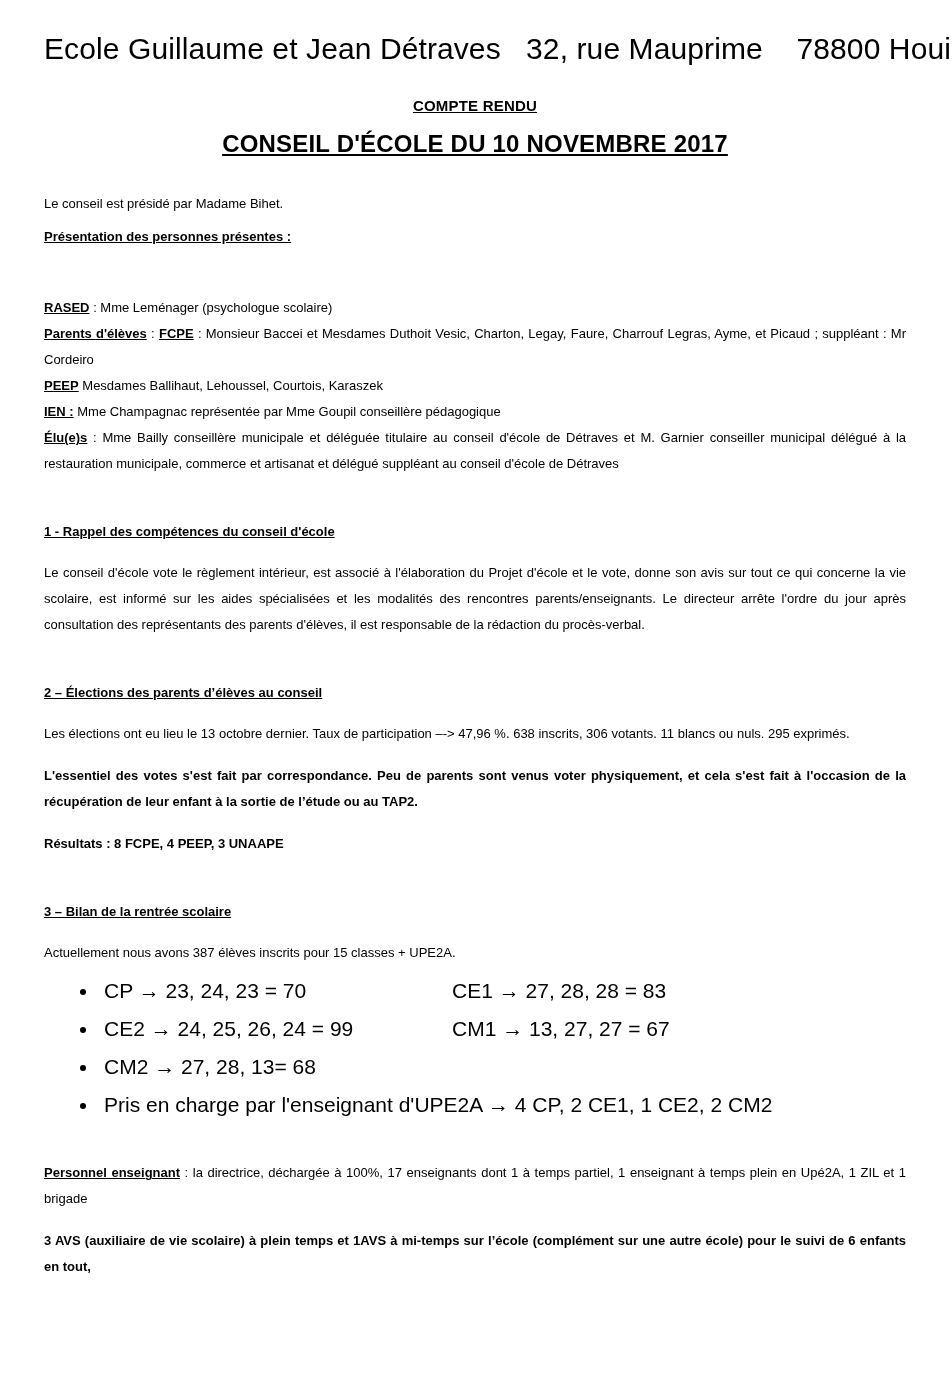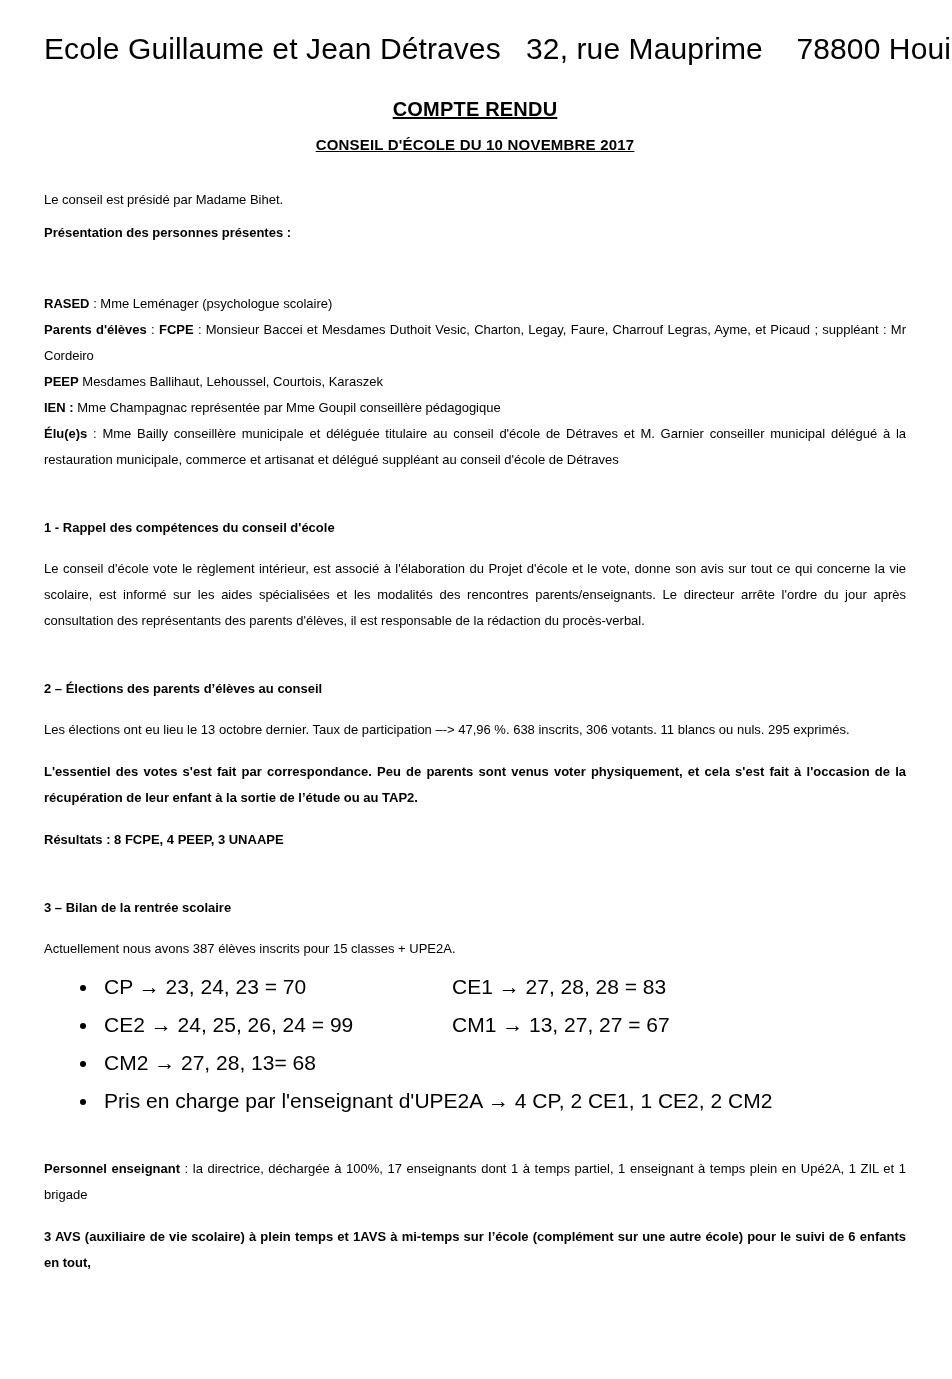--- a/index.html
+++ b/index.html
@@ -36,37 +36,37 @@
   .title-block {
     text-align: center;
     margin-top: 29px;
   }
   .title-main,
   .title-sub {
     font-weight: bold;
     text-decoration: underline;
     letter-spacing: 0.2px;
   }
-  .title-main { font-size: 20px; line-height: 1.2; }
-  .title-sub  { font-size: 15px; line-height: 1.2; margin-top: 15px; display: block; }
+  .title-main { font-size: 15px; line-height: 1.2; }
+  .title-sub  { font-size: 24px; line-height: 1.2; margin-top: 15px; display: block; }
 
   .body-text {
     font-size: 13px;
     line-height: 26px;
   }
   p { margin: 0; }
   .sp-intro  { margin-top: 33px; }
   .sp-2      { margin-top: 7px; }
   .sp-block  { margin-top: 45px; }
   .sp-para   { margin-top: 16px; font-weight: bold; }
   .sp-sec    { margin-top: 42px; }
   .sp-after-head { margin-top: 15px; }
 
   .just { text-align: justify; text-align-last: left; }
-  .bu { font-weight: bold; }
+  .bu { font-weight: bold; text-decoration: underline; }
 
   .roster { line-height: 26px; }
 
   ul.classes {
     list-style: none;
     margin: 12px 0 0 0;
     padding: 0;
   }
   ul.classes > li {
     position: relative;

